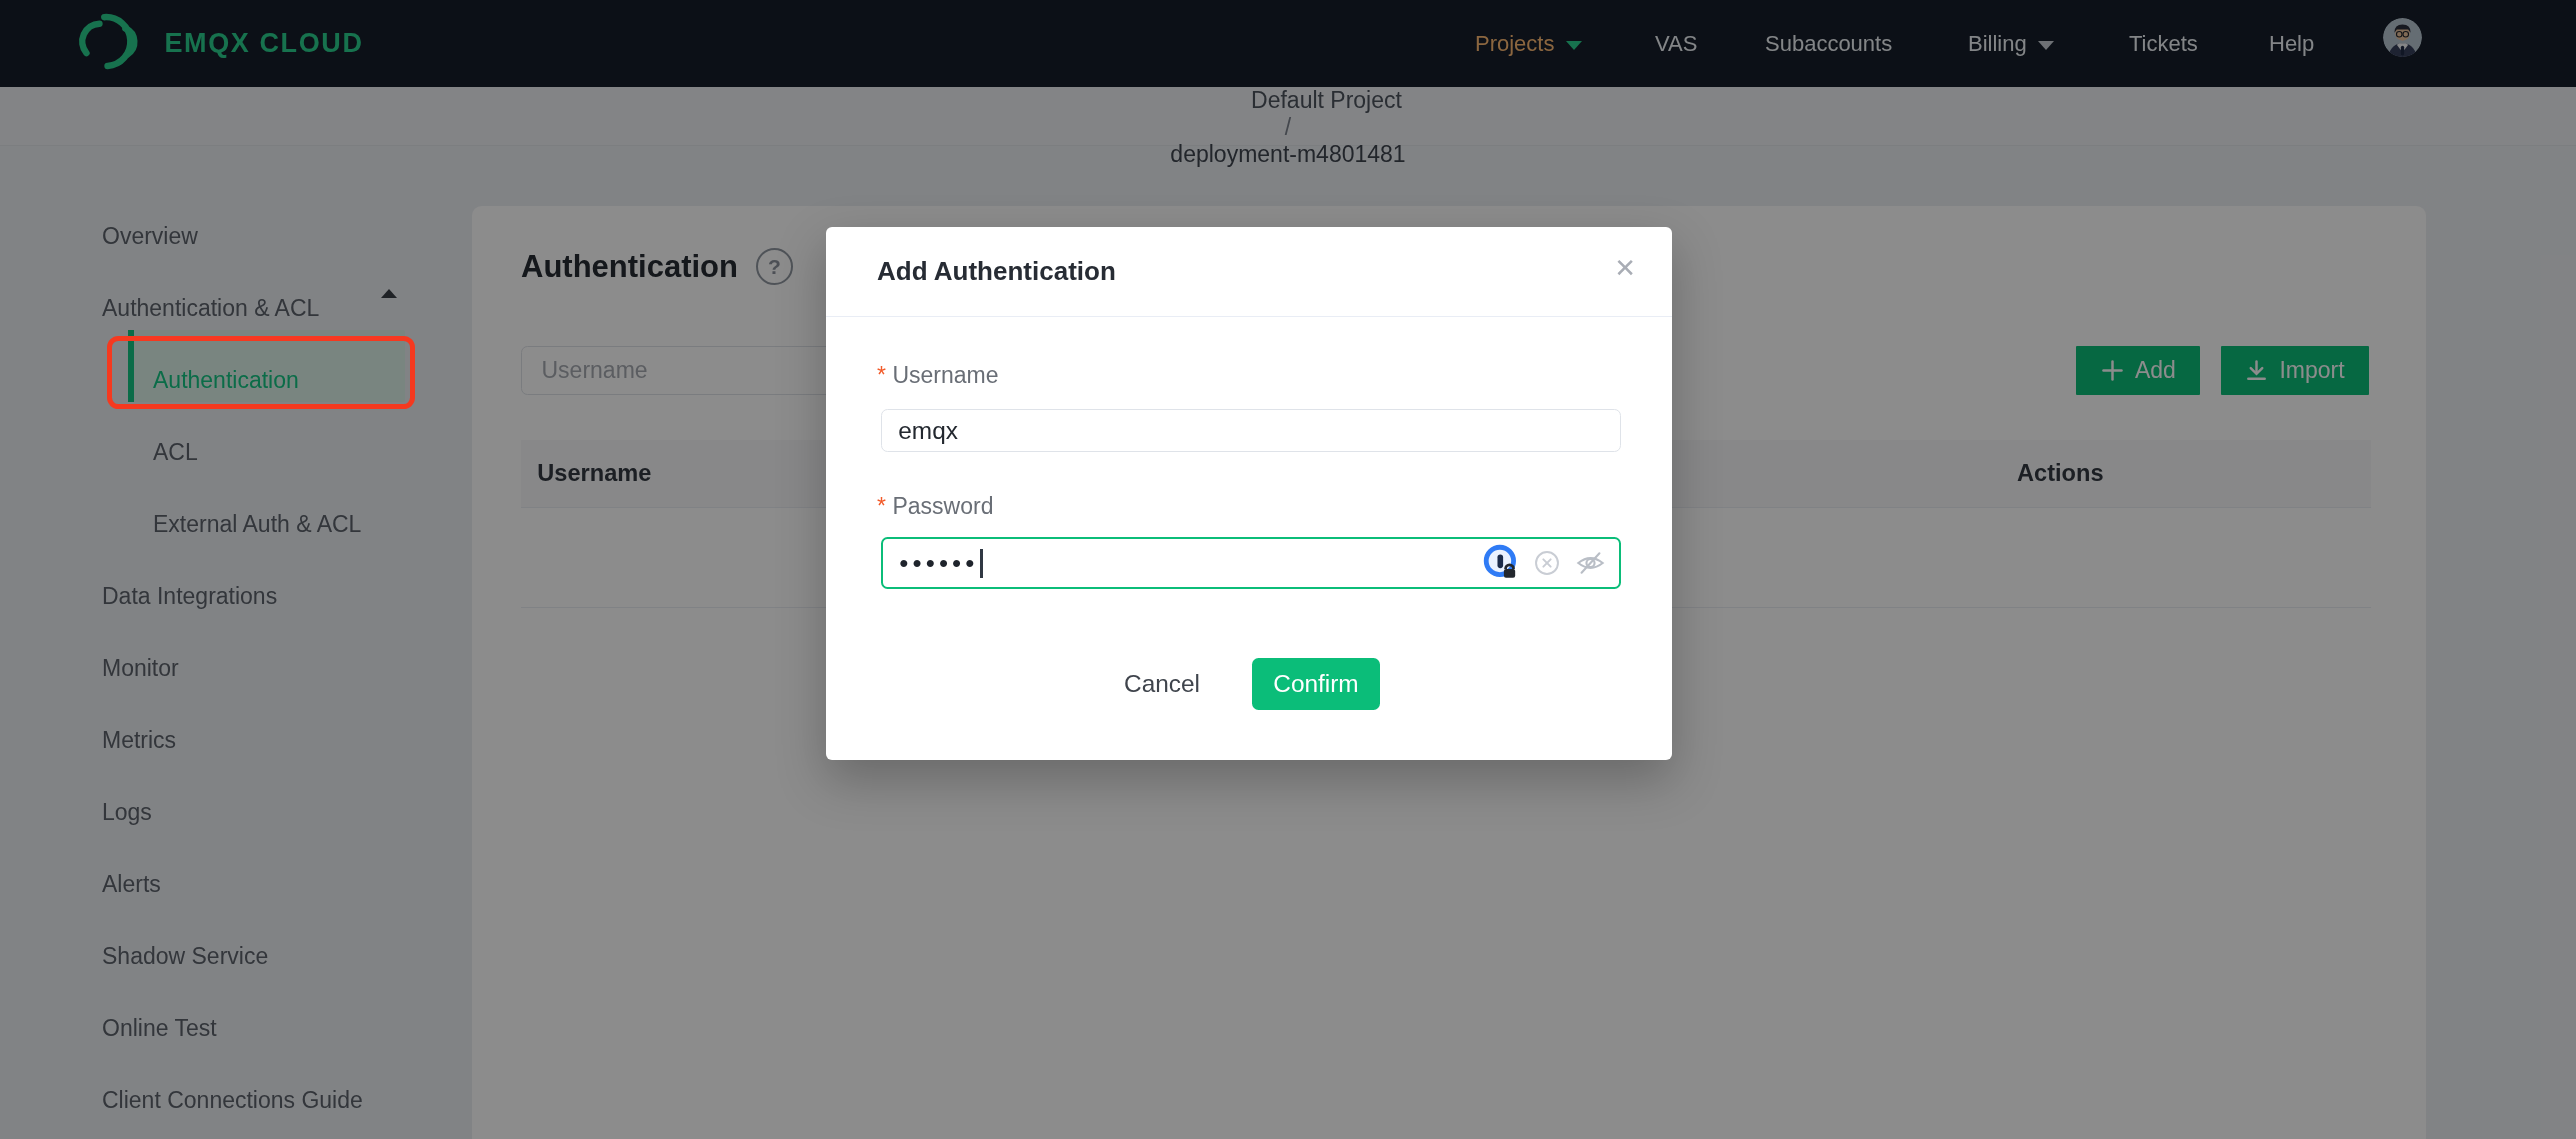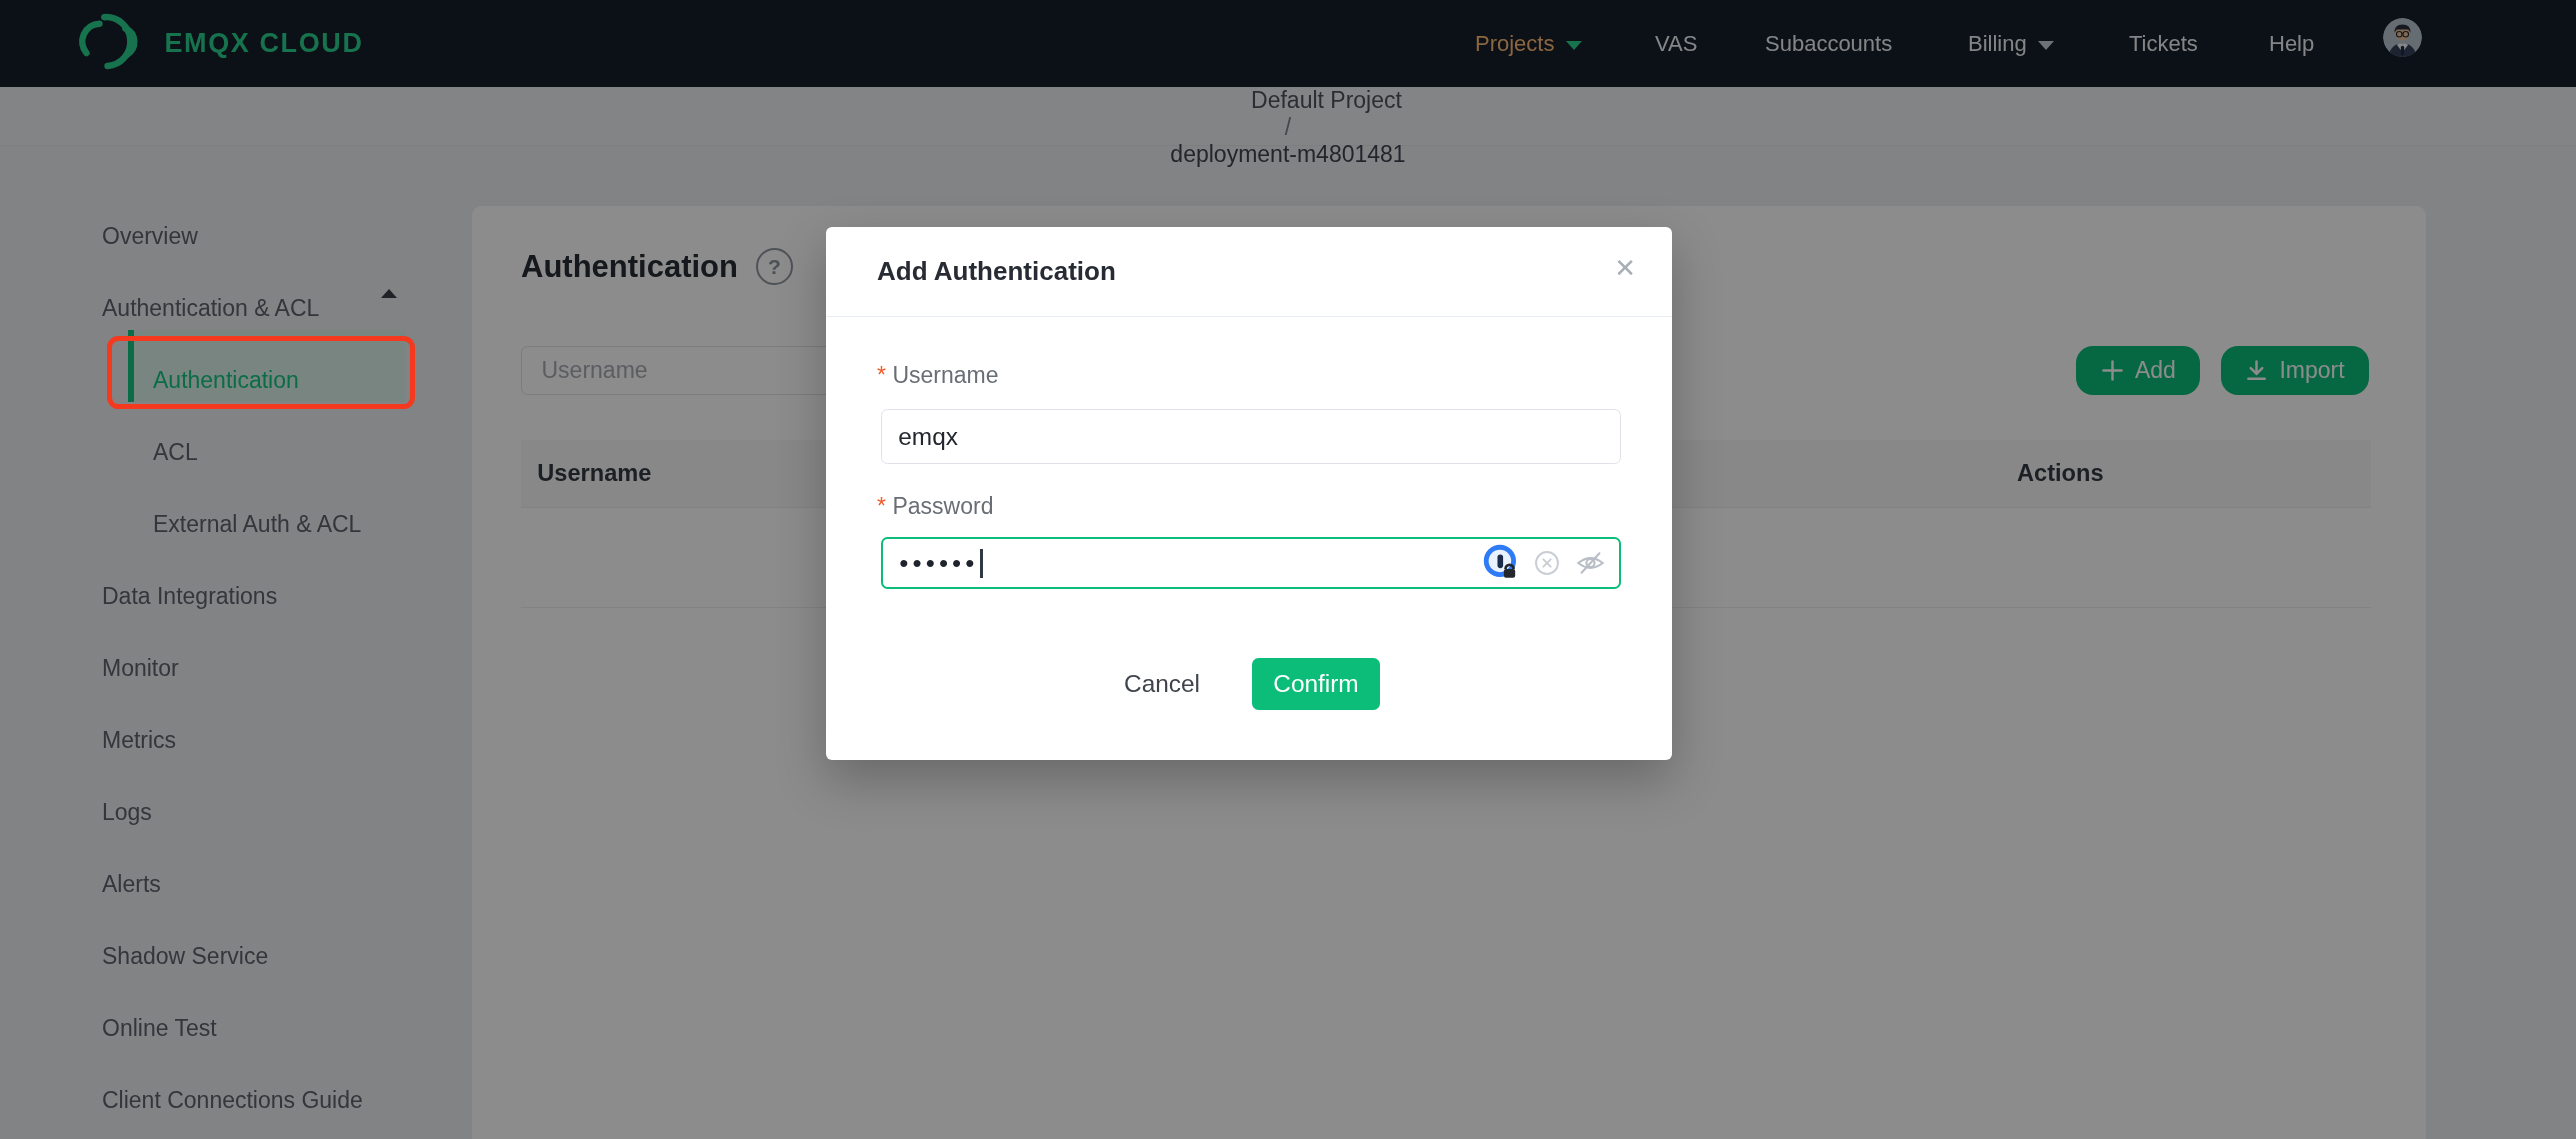--- a/index.html
+++ b/index.html
@@ -39,41 +39,41 @@
   .srow.active .bar{position:absolute;left:128px;top:0;width:5.7px;height:100%;background:#14c584;}
   .caret-up{position:absolute;left:381px;top:31px;width:0;height:0;border-left:8.1px solid transparent;border-right:8.1px solid transparent;border-bottom:9.8px solid #3a3f46;}
   
   .card{position:absolute;left:472px;top:206px;width:1954px;height:934px;background:#ffffff;border-radius:9.8px 9.8px 0 0;z-index:1;}
   .card-title-row{position:absolute;left:49px;top:42px;display:flex;align-items:center;gap:18px;}
   .card-title{font-size:31px;font-weight:700;color:#272c34;}
   .qicon{width:33px;height:33px;border-radius:50%;border:2.4px solid #9097a1;color:#8c939d;font-size:21px;font-weight:700;display:flex;align-items:center;justify-content:center;cursor:pointer;}
   .search-input{position:absolute;left:49px;top:140px;width:366px;height:49px;background:#fff;border:1.6px solid #dfe2e8;border-radius:6.5px;box-sizing:border-box;display:flex;align-items:center;}
   .search-input .ph{padding-left:19.5px;font-size:23px;color:#a6aab1;}
   .btn-row{position:absolute;right:57px;top:140px;display:flex;gap:20.4px;}
-  .gbtn{height:49px;background:#0bbd79;border-radius:17px;display:flex;align-items:center;justify-content:center;gap:11.4px;color:#fff;font-size:23px;cursor:pointer;border:none;padding:0 24.4px;}
+  .gbtn{height:49px;background:#0bbd79;border-radius:1px;display:flex;align-items:center;justify-content:center;gap:11.4px;color:#fff;font-size:23px;cursor:pointer;border:none;padding:0 24.4px;}
   .table{position:absolute;left:49px;top:234px;width:1850px;}
   .thead{height:67px;background:#f7f8fa;border-bottom:0.8px solid #e9edf3;position:relative;display:flex;align-items:center;}
   .th{font-size:23.6px;font-weight:600;color:#343a42;}
   .th.c1{padding-left:16.3px;}
   .th.c2{position:absolute;left:1496px;}
   .tbody{height:99px;border-bottom:1.6px solid #e9edf3;background:#fff;}
   
   .overlay{position:absolute;left:0;top:0;width:2576px;height:1140px;background:rgba(0,0,0,0.45);z-index:50;}
   .annotation{position:absolute;left:107px;top:336px;width:308px;height:73px;border:5.7px solid #f5391f;border-radius:11.4px;box-sizing:border-box;z-index:70;pointer-events:none;}
   
   .modal{position:absolute;left:826px;top:227px;width:846px;height:533px;background:#fff;border-radius:6px;z-index:60;box-shadow:0 19.5px 49px rgba(0,0,0,0.25);}
   .modal-header{position:relative;height:89px;border-bottom:0.8px solid #e9edf5;}
   .modal-title{position:absolute;left:51px;top:29px;font-size:26px;font-weight:600;color:#272c34;}
   .modal-close{position:absolute;right:36px;top:28px;font-size:26px;color:#a9adb5;cursor:pointer;line-height:1;}
   .flabel{position:absolute;left:51px;font-size:23px;color:#696e76;}
   .flabel .req{color:#f25b2a;margin-right:6.5px;font-size:23px;}
   .lab-user{top:135px;}
   .lab-pass{top:266px;}
   .finput{position:absolute;left:55px;width:740px;box-sizing:border-box;background:#fff;display:flex;align-items:center;}
-  .input-user{top:182px;height:55px;border:1.6px solid #dfe3e9;border-radius:6.5px;font-size:24.4px;color:#23282f;padding-left:16.3px;}
+  .input-user{top:182px;height:43px;border:1.6px solid #dfe3e9;border-radius:6.5px;font-size:24.4px;color:#23282f;padding-left:16.3px;}
   .input-pass{top:310px;height:52px;border:2.4px solid #0bbd79;border-radius:6.5px;padding-left:16.3px;}
   .dots{font-size:26px;color:#1f242c;letter-spacing:4.1px;line-height:1;}
   .tcaret{display:inline-block;width:2.4px;height:29px;background:#303843;margin-left:1.6px;vertical-align:middle;}
   .pass-icons{position:absolute;right:13px;top:0;height:47px;display:flex;align-items:center;gap:14.7px;}
   .picon{cursor:pointer;display:flex;align-items:center;justify-content:center;}
   .modal-footer{position:absolute;left:0;top:431px;width:100%;height:52px;display:flex;align-items:center;justify-content:center;gap:46px;}
   .cancel-btn{font-size:24.4px;color:#3f444c;cursor:pointer;background:none;border:none;font-family:inherit;}
   .confirm-btn{width:128px;height:52px;background:#0bbd79;border:none;border-radius:6.5px;color:#fff;font-size:24.4px;font-weight:500;cursor:pointer;font-family:inherit;}
 </style>
 </head>

